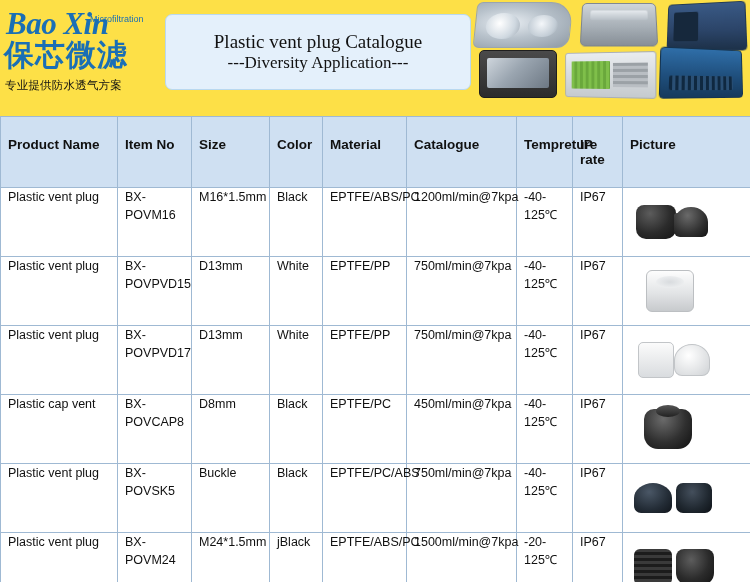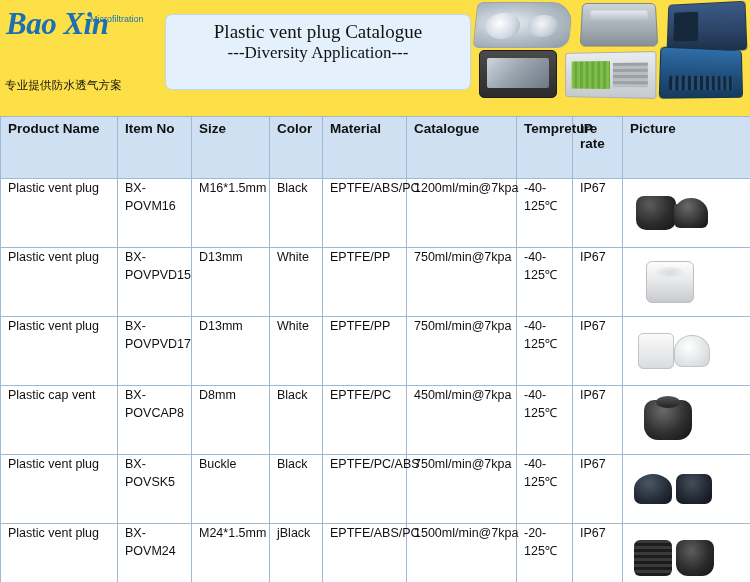--- a/index.html
+++ b/index.html
@@ -91,21 +91,21 @@
     top: 14px;
     width: 306px;
     height: 76px;
     background: #e4f0fb;
     border: 1px solid #b9d8ef;
     border-radius: 7px;
     box-sizing: border-box;
     text-align: center;
   }
   .title-main {
-    margin-top: 6px;
+    margin-top: 16px;
     font-family: "Liberation Serif", serif;
     font-size: 19px;
     color: #111111;
   }
   .title-sub {
     font-family: "Liberation Serif", serif;
     font-size: 17px;
     color: #111111;
   }
 
@@ -230,21 +230,21 @@
     border-collapse: collapse;
     width: 750px;
     table-layout: fixed;
   }
   table.catalogue th {
     background: #cfe0f2;
     color: #111111;
     font-size: 13.5px;
     font-weight: bold;
     text-align: left;
-    padding: 4px 7px;
+    padding: 20px 7px;
     border: 1px solid #9fb9d3;
     vertical-align: top;
     height: 62px;
     box-sizing: border-box;
   }
   table.catalogue td {
     font-size: 12.5px;
     color: #111111;
     padding: 0 7px;
     border: 1px solid #9fb9d3;
@@ -354,20 +354,21 @@
 <body>
 
 <div class="page">
 
   <div class="header">
 
     <div class="logo-block">
       <div class="logo-swoosh"></div>
       <div class="logo-bao">Bao Xin</div>
       <div class="logo-micro">Microfiltration</div>
+      <div class="logo-cn">保芯微滤</div>
       <div class="logo-sub">专业提供防水透气方案</div>
     </div>
 
     <div class="title-box">
       <div class="title-main">Plastic vent plug Catalogue</div>
       <div class="title-sub">---Diversity Application---</div>
     </div>
 
     <div class="photos">
       <div class="ph ph-headlight"></div>

